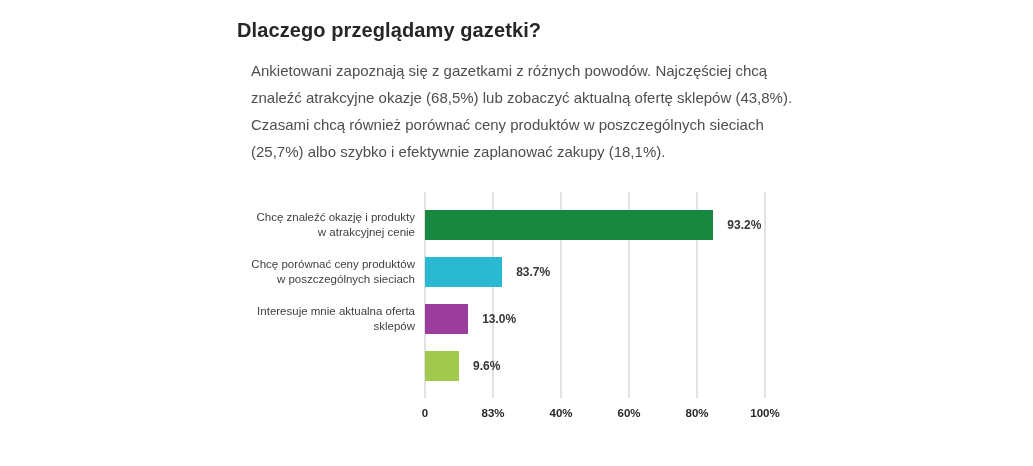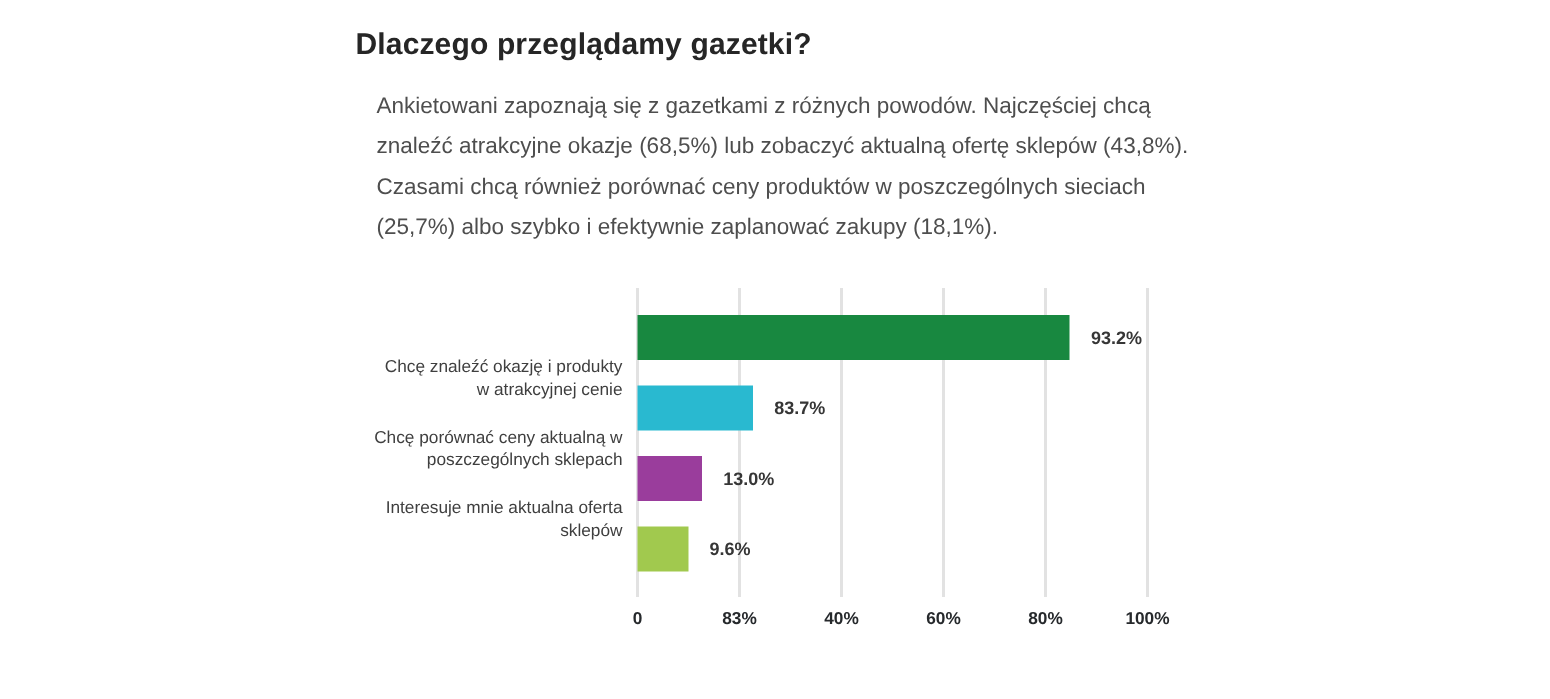--- a/index.html
+++ b/index.html
@@ -13,21 +13,21 @@
   }
   .intro{
     margin:15px 14px 0;max-width:560px;font-size:15px;line-height:27px;color:#4e4e4e;
   }
   
   .chart{display:flex;margin-top:27px;margin-left:12px;}
   .labels-col{position:relative;width:176px;height:206px;flex:0 0 176px;}
   .cat{
     position:absolute;left:0;right:10px;height:30px;
     display:flex;align-items:center;justify-content:flex-end;
-    font-size:11.5px;line-height:15px;color:#3f3f3f;text-align:right;margin-top:28px;
+    font-size:11.5px;line-height:15px;color:#3f3f3f;text-align:right;
   }
   .r0{top:18px}.r1{top:65px}.r2{top:112px}.r3{top:159px}
   .plot-wrap{width:340px;flex:0 0 340px;}
   .plot{position:relative;width:340px;height:206px;}
   .gl{position:absolute;top:0;bottom:0;width:2px;margin-left:-1px;background:#e2e2e2;z-index:1;}
   .g0{left:0}.g20{left:20%}.g40{left:40%}.g60{left:60%}.g80{left:80%}.g100{left:100%}
   .bar-line{
     position:absolute;left:0;width:100%;height:30px;z-index:2;
     display:flex;align-items:center;
   }
@@ -43,21 +43,21 @@
 </head>
 <body>
 
 <div class="content">
   <h1 class="page-title">Dlaczego przeglądamy gazetki?</h1>
   <p class="intro">Ankietowani zapoznają się z gazetkami z różnych powodów. Najczęściej chcą znaleźć atrakcyjne okazje (68,5%) lub zobaczyć aktualną ofertę sklepów (43,8%). Czasami chcą również porównać ceny produktów w poszczególnych sieciach (25,7%) albo szybko i efektywnie zaplanować zakupy (18,1%).</p>
 
   <div class="chart">
     <div class="labels-col">
       <div class="cat r0">Chcę znaleźć okazję i produkty w atrakcyjnej cenie</div>
-      <div class="cat r1">Chcę porównać ceny aktualną w poszczególnych sklepach</div>
+      <div class="cat r1">Chcę porównać ceny produktów w poszczególnych sieciach</div>
       <div class="cat r2">Interesuje mnie aktualna oferta sklepów</div>
     </div>
     <div class="plot-wrap">
       <div class="plot">
         <div class="gl g0"></div>
         <div class="gl g20"></div>
         <div class="gl g40"></div>
         <div class="gl g60"></div>
         <div class="gl g80"></div>
         <div class="gl g100"></div>

